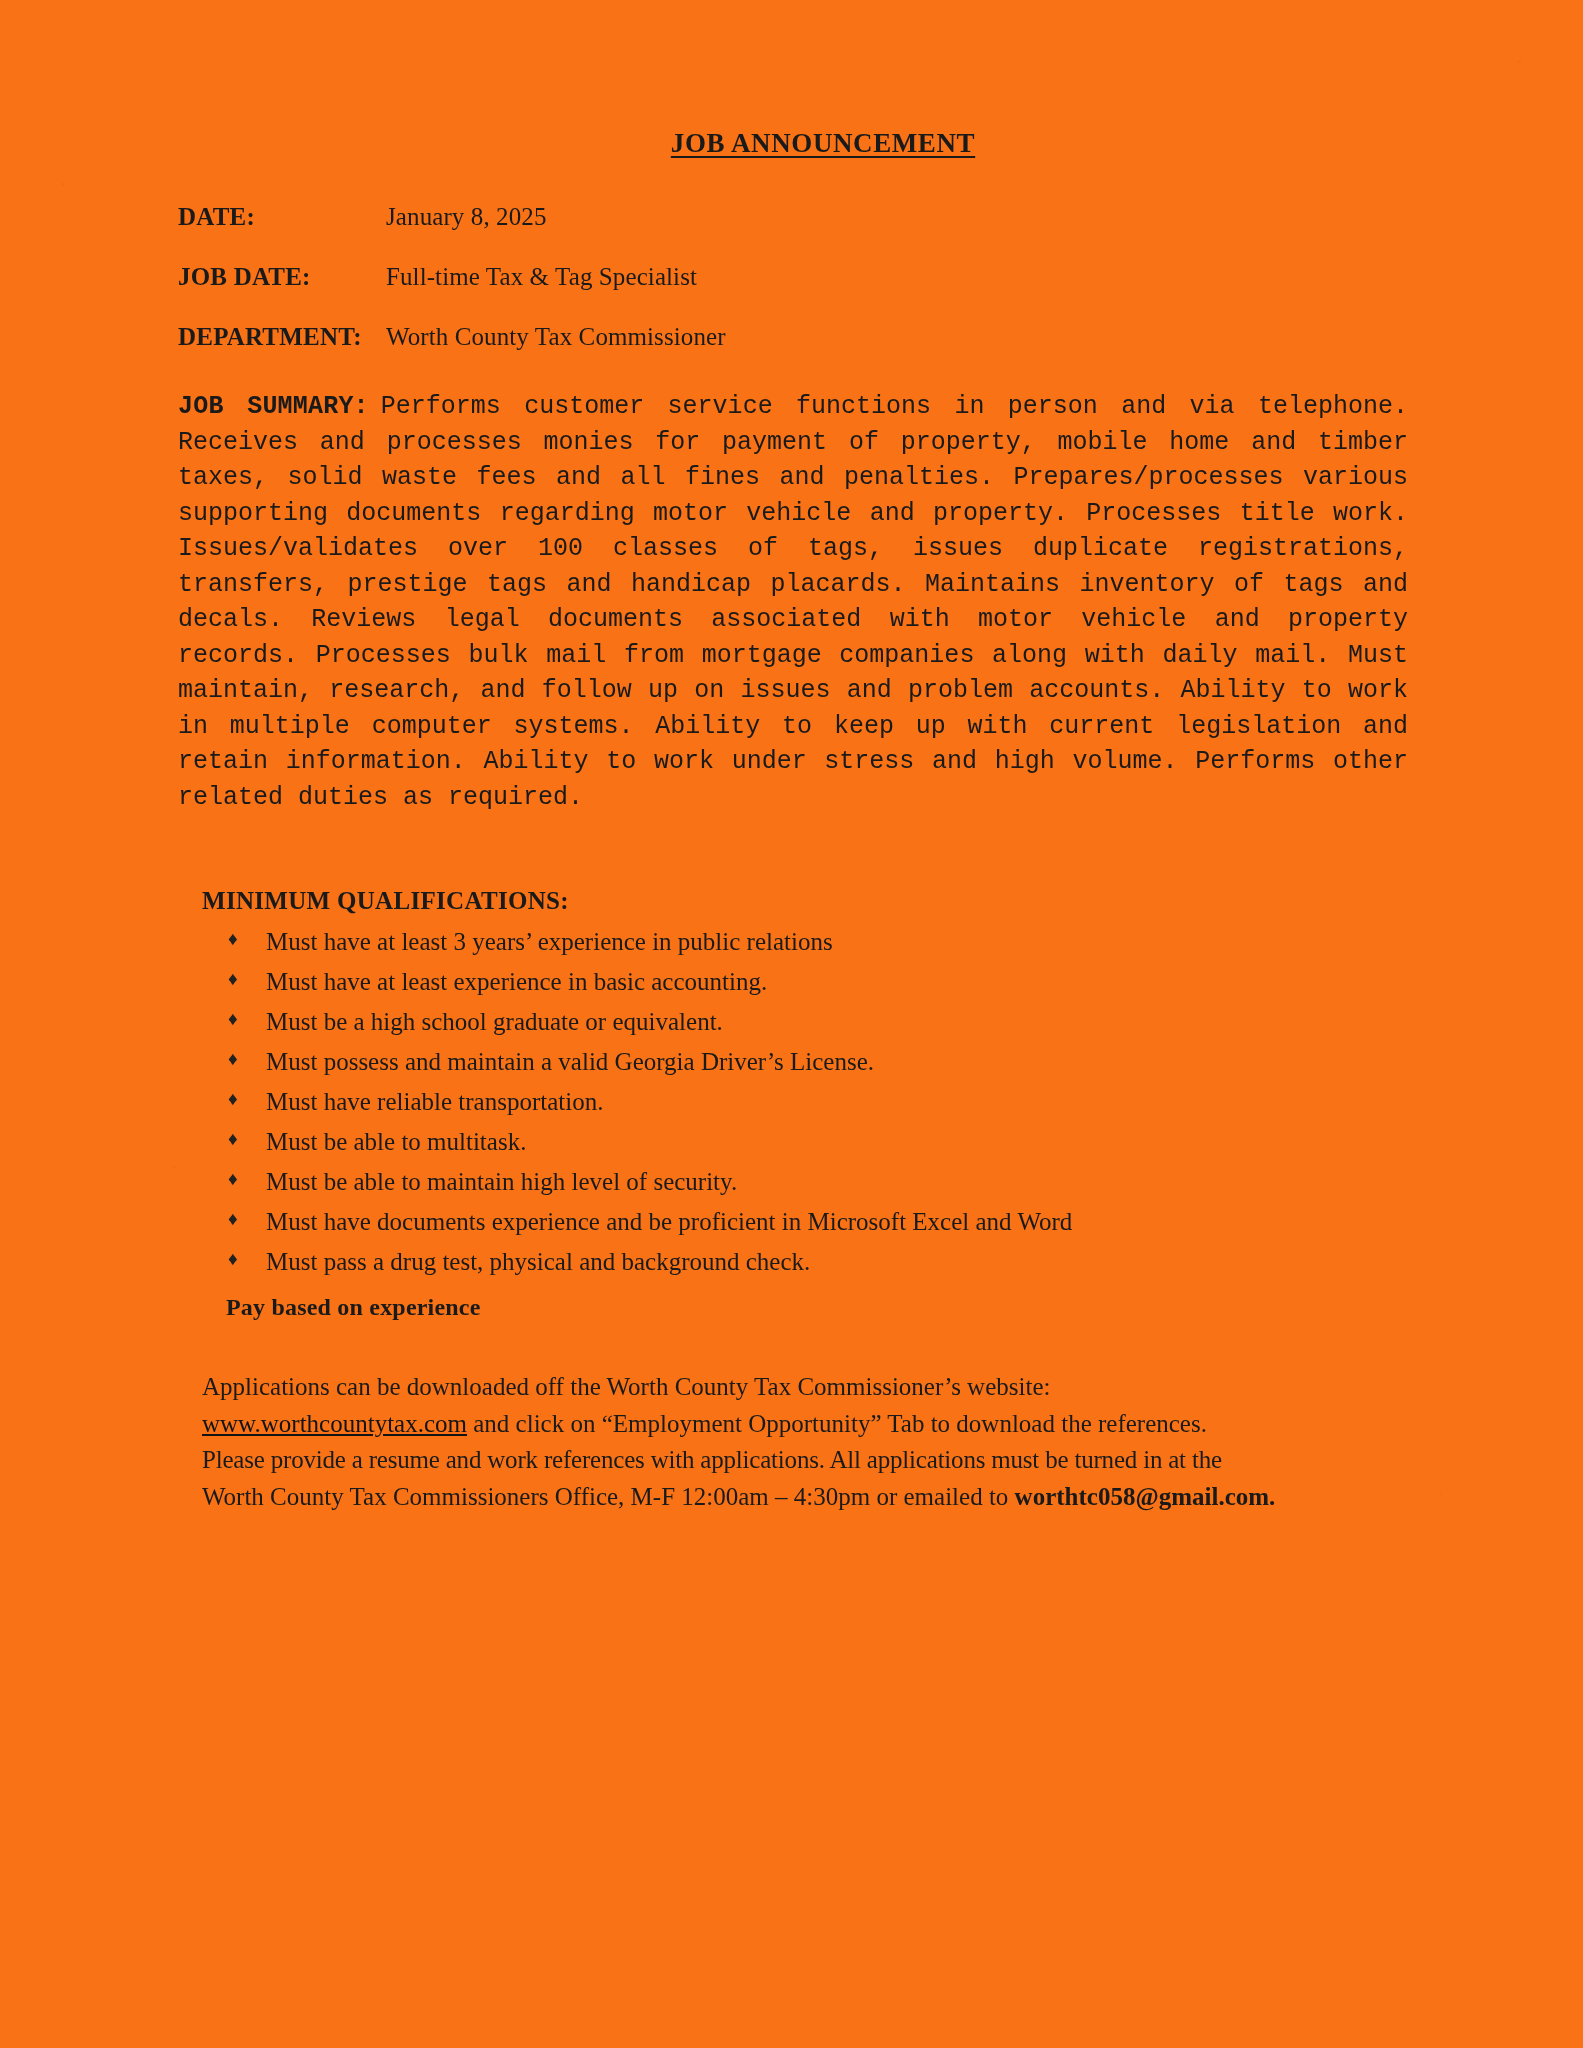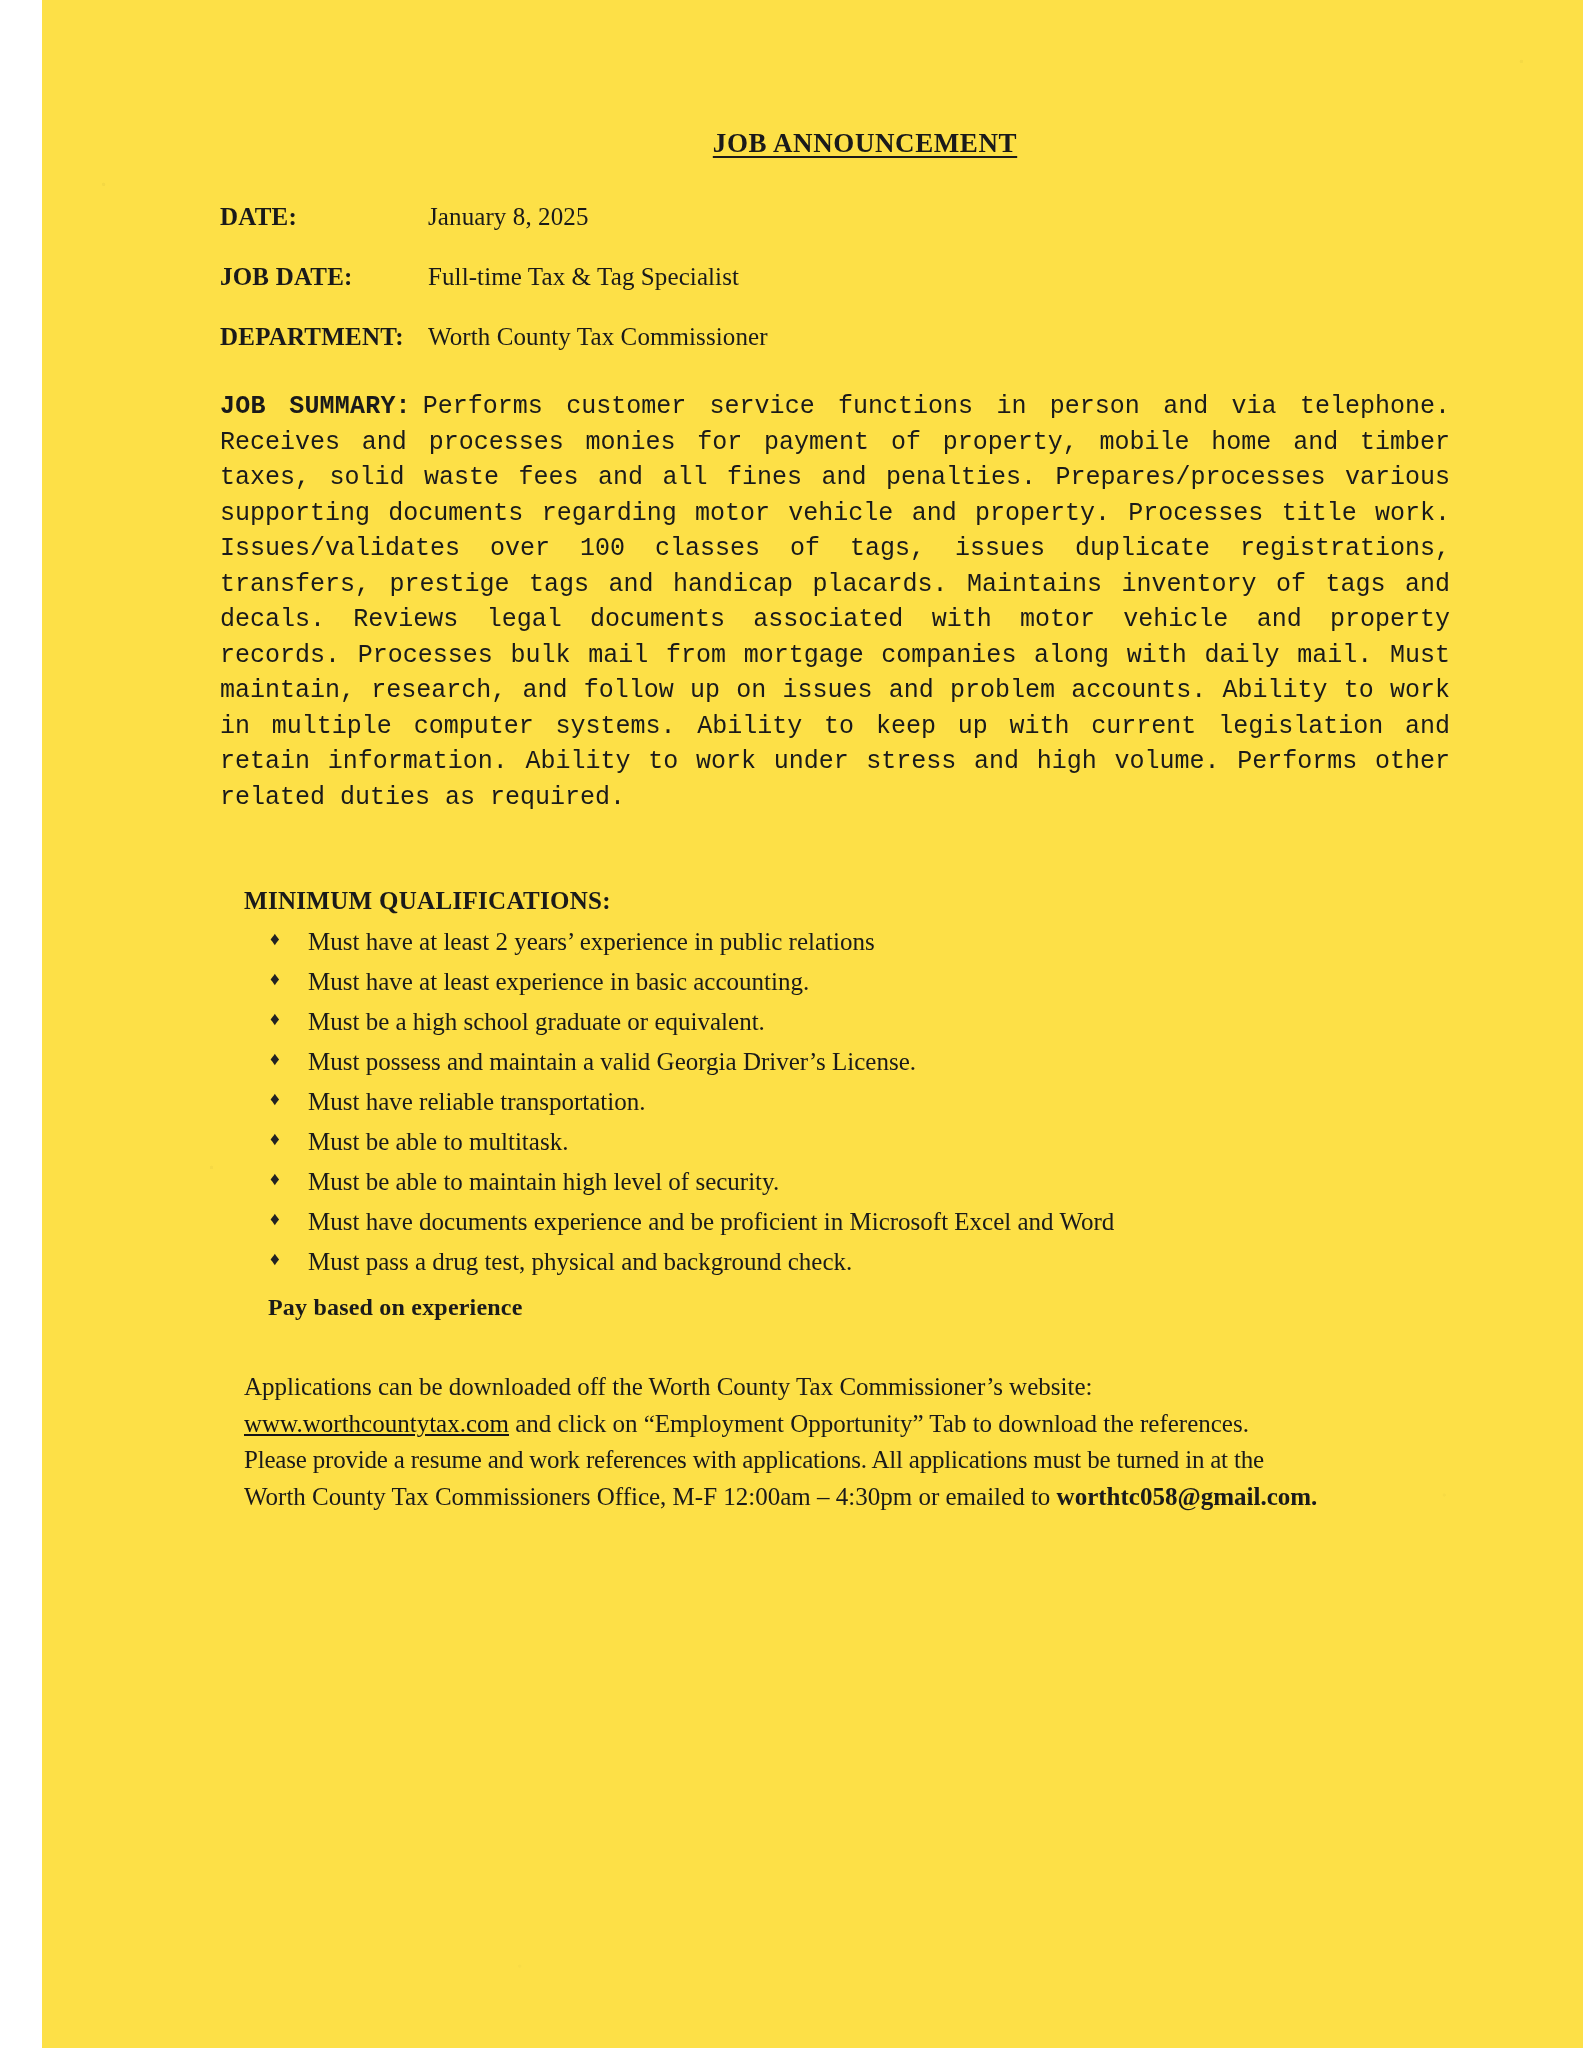--- a/index.html
+++ b/index.html
@@ -11,23 +11,22 @@
     width: 1583px;
     height: 2048px;
     position: relative;
     font-family: "Liberation Serif", serif;
     color: #1a1a1a;
     overflow: hidden;
   }
   .page {
     position: absolute;
     inset: 0;
-    background: #fde047;
+    background: #f97316;
     padding: 0;
-    margin-left: 42px;
   }
   
   .paper-grain {
     position: absolute;
     inset: 0;
     pointer-events: none;
     background:
       radial-gradient(circle at 4% 9%, rgba(0,0,0,0.035) 0 1.5px, transparent 2px),
       radial-gradient(circle at 96% 3%, rgba(0,0,0,0.03) 0 1.5px, transparent 2px),
       radial-gradient(circle at 11% 57%, rgba(0,0,0,0.03) 0 1.5px, transparent 2px),
@@ -152,21 +151,21 @@
       <div class="field-value">Worth County Tax Commissioner</div>
     </div>
 
     <div class="summary-block">
       <span class="summary-label">JOB SUMMARY:</span><span>Performs customer service functions in person and via telephone.  Receives and processes monies for payment of property, mobile home and timber taxes, solid waste fees and all fines and penalties. Prepares/processes various supporting documents regarding motor vehicle and property. Processes title work. Issues/validates over 100 classes of tags, issues duplicate registrations, transfers, prestige tags and handicap placards. Maintains inventory of tags and decals. Reviews legal documents associated with motor vehicle and property records. Processes bulk mail from mortgage companies along with daily mail. Must maintain, research, and follow up on issues and problem accounts.  Ability to work in multiple computer systems.  Ability to keep up with current legislation and retain information.  Ability to work under stress and high volume. Performs other related duties as required.</span>
     </div>
 
     <div class="section-heading">MINIMUM QUALIFICATIONS:</div>
 
     <ul class="quals">
-      <li><span class="bullet">♦</span><span>Must have at least 2 years’ experience in public relations</span></li>
+      <li><span class="bullet">♦</span><span>Must have at least 3 years’ experience in public relations</span></li>
       <li><span class="bullet">♦</span><span>Must have at least experience in basic accounting.</span></li>
       <li><span class="bullet">♦</span><span>Must be a high school graduate or equivalent.</span></li>
       <li><span class="bullet">♦</span><span>Must possess and maintain a valid Georgia Driver’s License.</span></li>
       <li><span class="bullet">♦</span><span>Must have reliable transportation.</span></li>
       <li><span class="bullet">♦</span><span>Must be able to multitask.</span></li>
       <li><span class="bullet">♦</span><span>Must be able to maintain high level of security.</span></li>
       <li><span class="bullet">♦</span><span>Must have documents experience and be proficient in Microsoft Excel and Word</span></li>
       <li><span class="bullet">♦</span><span>Must pass a drug test, physical and background check.</span></li>
     </ul>
 

